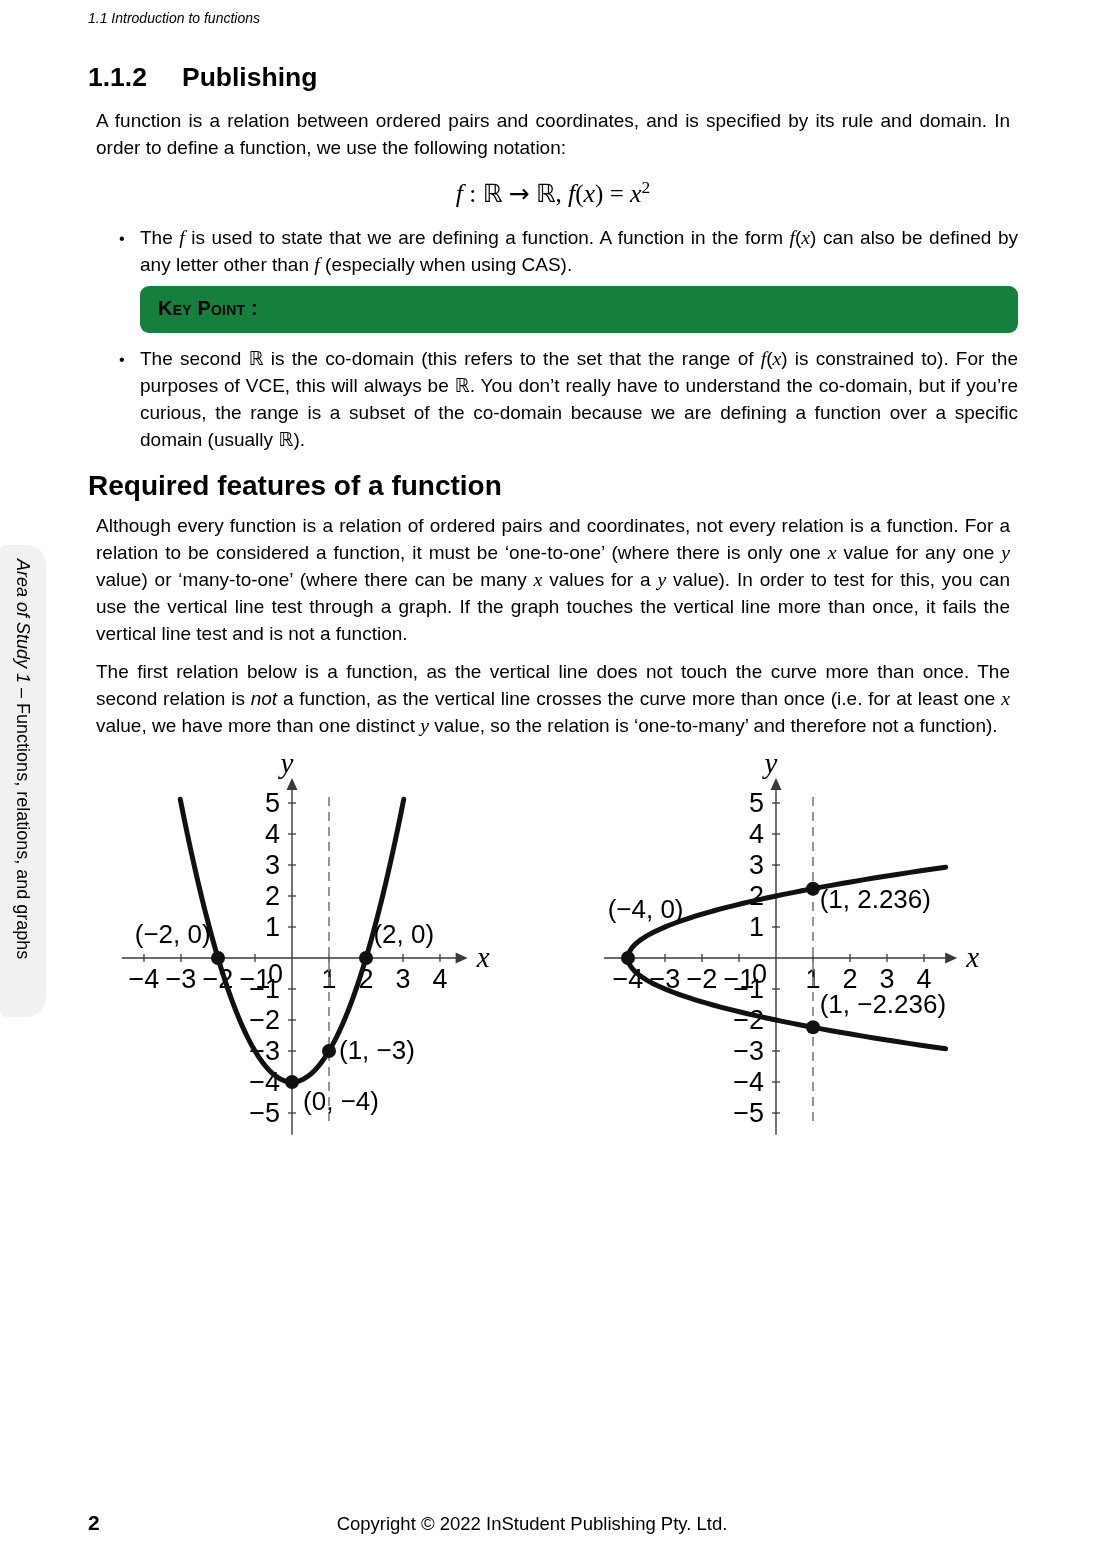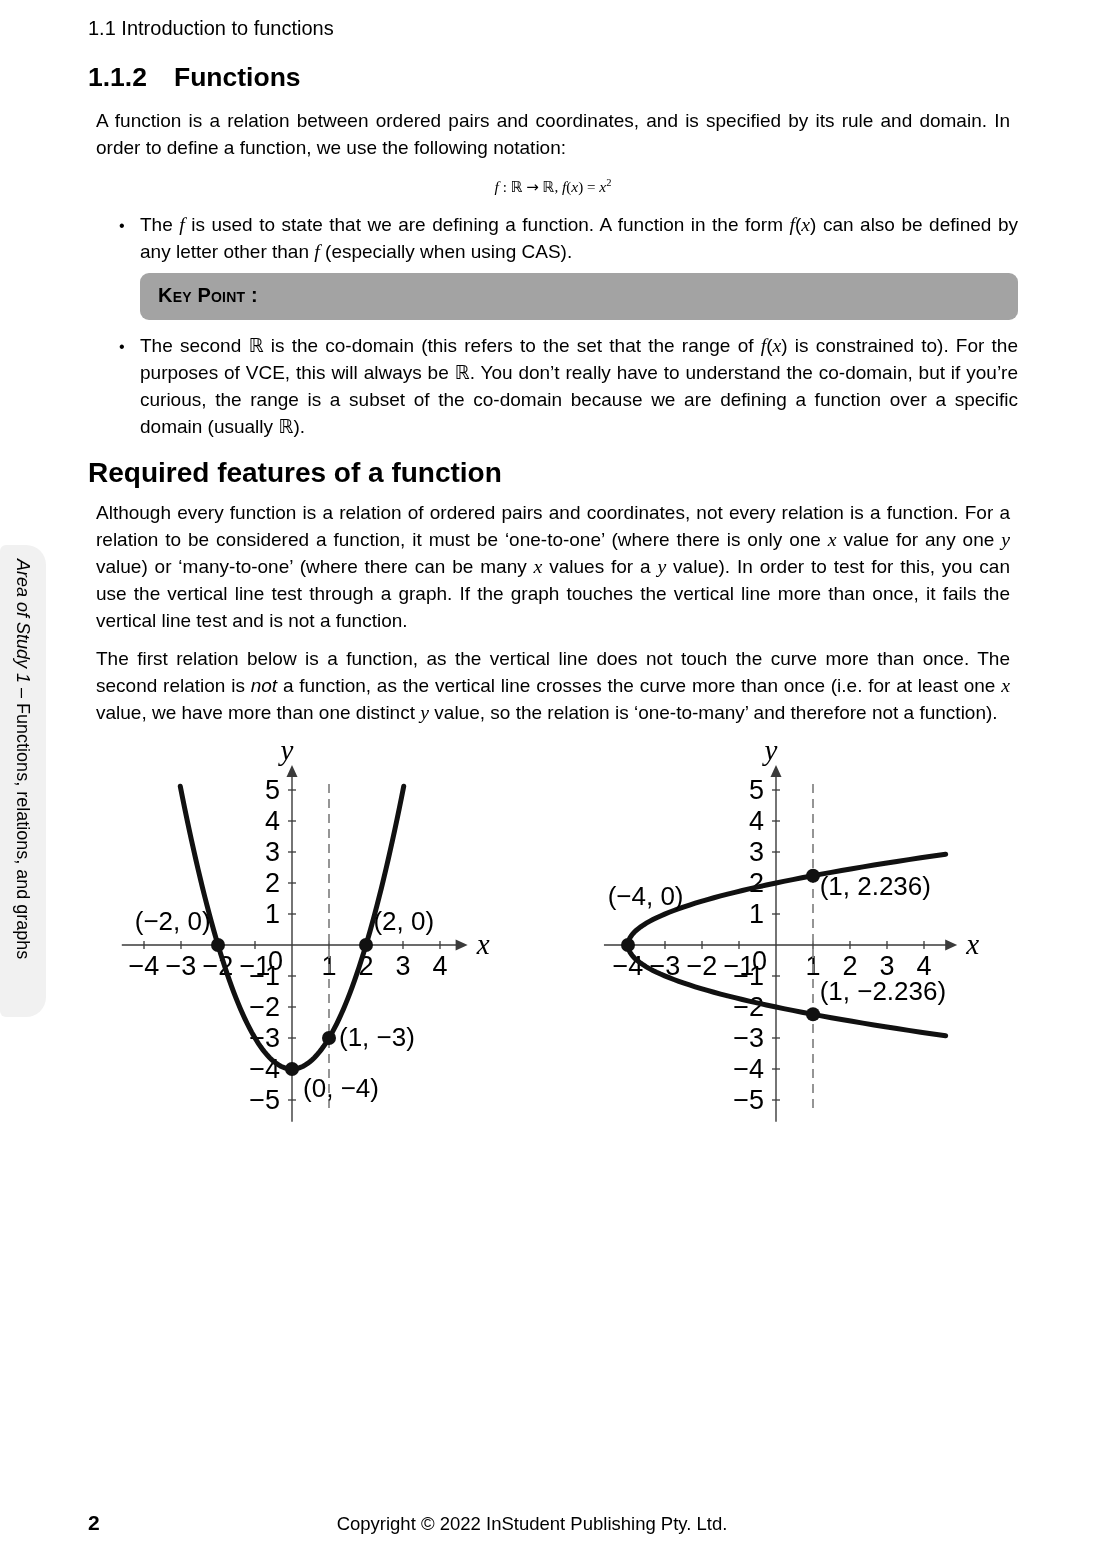--- a/index.html
+++ b/index.html
@@ -1,37 +1,37 @@
 <!DOCTYPE html>
 <html><head>
 <meta charset="utf-8">
 <style>
   *{box-sizing:border-box}
   html,body{margin:0;padding:0}
   body{width:1100px;height:1556px;background:#ffffff;color:#000;
        font-family:"Liberation Sans",sans-serif;font-size:19px;position:relative;overflow:hidden}
-  .running-header{position:absolute;top:17px;left:88px;font-size:20px}
+  .running-header{position:absolute;top:10px;left:88px;font-style:italic;font-size:14px}
   .sidebar{position:absolute;left:0;top:545px;width:46px;height:472px;background:#f1f1f1;
            border-radius:6px 20px 20px 6px}
   .sidebar-text{position:absolute;left:46px;top:14px;width:446px;height:46px;line-height:46px;
                 transform:rotate(90deg);transform-origin:0 0;font-size:18px;white-space:nowrap}
   .main{position:absolute;left:88px;top:62px;width:930px}
-  h1{font-size:26.5px;font-weight:bold;margin:0 0 14px;display:flex;gap:27px}
+  h1{font-size:26.5px;font-weight:bold;margin:0 0 14px;display:flex;gap:35px}
   h2{font-size:28px;font-weight:bold;margin:17px 0 10px}
   p{margin:0 8px 11px;line-height:27px}
   .just{text-align:justify}
-  .formula{text-align:center;font-family:"Liberation Serif",serif;font-size:15px;margin:16px 0 15px}
+  .formula{text-align:center;font-family:"Liberation Serif",serif;font-size:25px;margin:16px 0 15px}
   .mi{font-family:"Liberation Serif",serif;font-style:italic;font-size:1.04em}
   .bb{font-family:"DejaVu Sans",sans-serif;font-style:normal}
   .sup{vertical-align:super;font-size:0.7em}
   .i{font-style:italic}
   ul{list-style:none;margin:4px 0 8px;padding:0 0 0 52px}
   li{text-align:justify;line-height:27px;position:relative;margin:0 0 3px}
   li::before{content:"•";position:absolute;left:-21px;top:1px;font-size:0.85em}
-  .keypoint{background:#a3a3a3;border-radius:9px;margin:8px 0 12px 52px;padding:9px 18px 11px;line-height:26.5px}
+  .keypoint{background:#15803d;border-radius:9px;margin:8px 0 12px 52px;padding:9px 18px 11px;line-height:26.5px}
   .kp-label{font-weight:bold;font-variant:small-caps;font-size:20px;letter-spacing:.2px}
   .figrow{display:flex;gap:52px;margin:8px 0 0 -6px}
   .footer-num{position:absolute;left:88px;top:1511px;font-weight:bold;font-size:21px}
   .footer-copy{position:absolute;left:0;top:1513px;width:1064px;text-align:center;font-size:18.5px}
   svg text.tick{font-family:"Liberation Sans",sans-serif;font-size:27px;fill:#000}
   svg text.plabel{font-family:"Liberation Sans",sans-serif;font-size:26px;fill:#000}
   svg text.axisl{font-family:"Liberation Serif",serif;font-style:italic;font-size:29px;fill:#000}
 </style>
 </head>
 <body>
@@ -39,21 +39,21 @@
 <div class="running-header">1.1 Introduction to functions</div>
 
 <aside class="sidebar">
   <div class="sidebar-text"><span class="i">Area of Study 1 – </span><span>Functions, relations, and graphs</span></div>
 </aside>
 
 <main class="main">
 
   <h1>
     <span>1.1.2</span>
-    <span>Functions</span>
+    <span>Publishing</span>
   </h1>
 
   <p class="just">A function is a relation between ordered pairs and coordinates, and is specified by its rule and domain. In order to define a function, we use the following notation:</p>
 
   <div class="formula"><span class="mi">f</span><span> : </span><span class="bb">ℝ</span><span> </span><span class="bb">→</span><span> </span><span class="bb">ℝ</span><span>, </span><span class="mi">f</span><span>(</span><span class="mi">x</span><span>) = </span><span class="mi">x</span><span class="sup">2</span></div>
 
   <ul>
     <li><span>The </span><span class="mi">f</span><span> is used to state that we are defining a function. A function in the form </span><span class="mi">f</span><span>(</span><span class="mi">x</span><span>) can also be defined by any letter other than </span><span class="mi">f</span><span> (especially when using CAS).</span></li>
   </ul>
 

